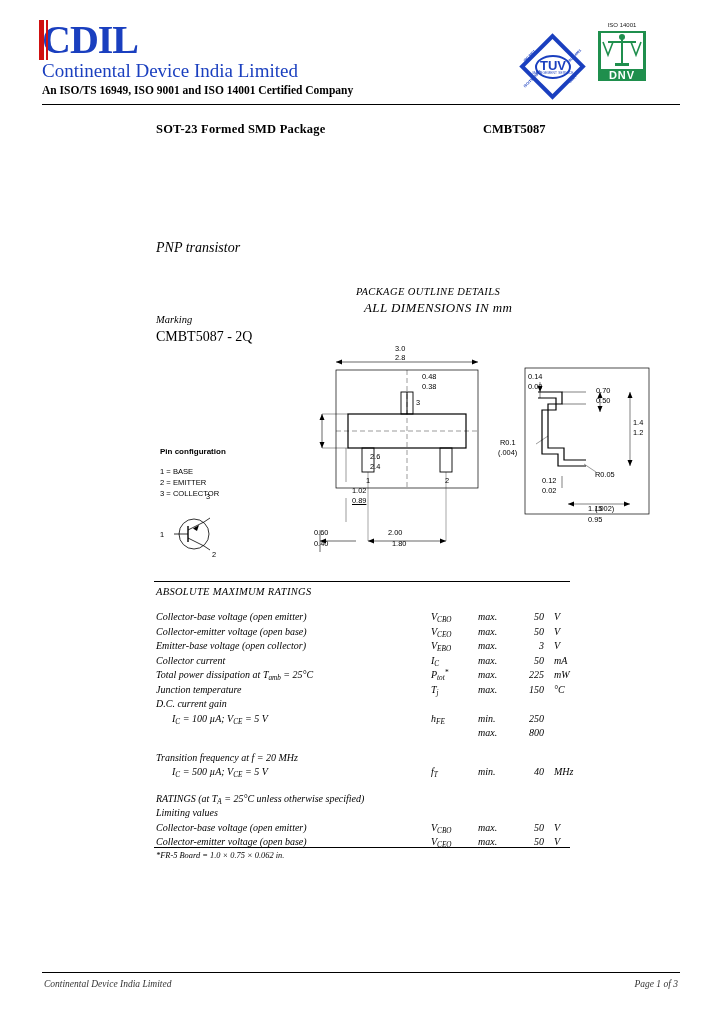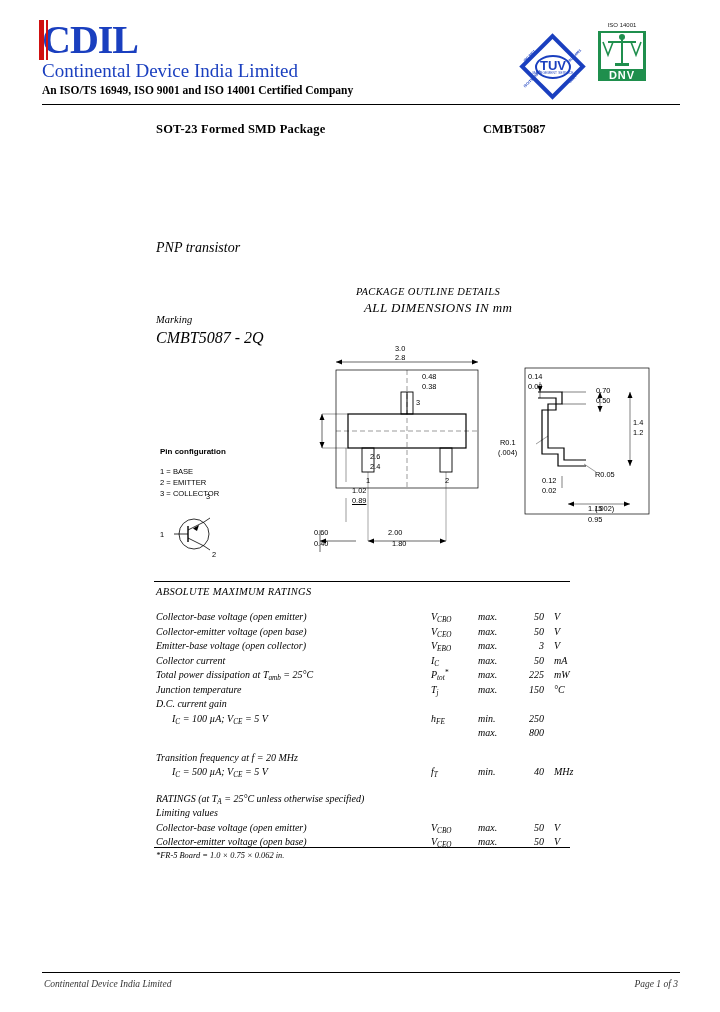--- a/index.html
+++ b/index.html
@@ -246,22 +246,21 @@
     position: absolute;
     left: 156px;
     top: 314px;
     font-style: italic;
     font-size: 10.5px;
   }
   .marking-val {
     position: absolute;
     left: 156px;
     top: 329px;
-    font-style: italic;
-    font-size: 16px;
+    font-size: 14px;
   }
   
   .pinconf {
     position: absolute;
     left: 160px;
     top: 447px;
     font-family: "Liberation Sans", sans-serif;
     font-size: 8px;
     font-weight: bold;
   }

